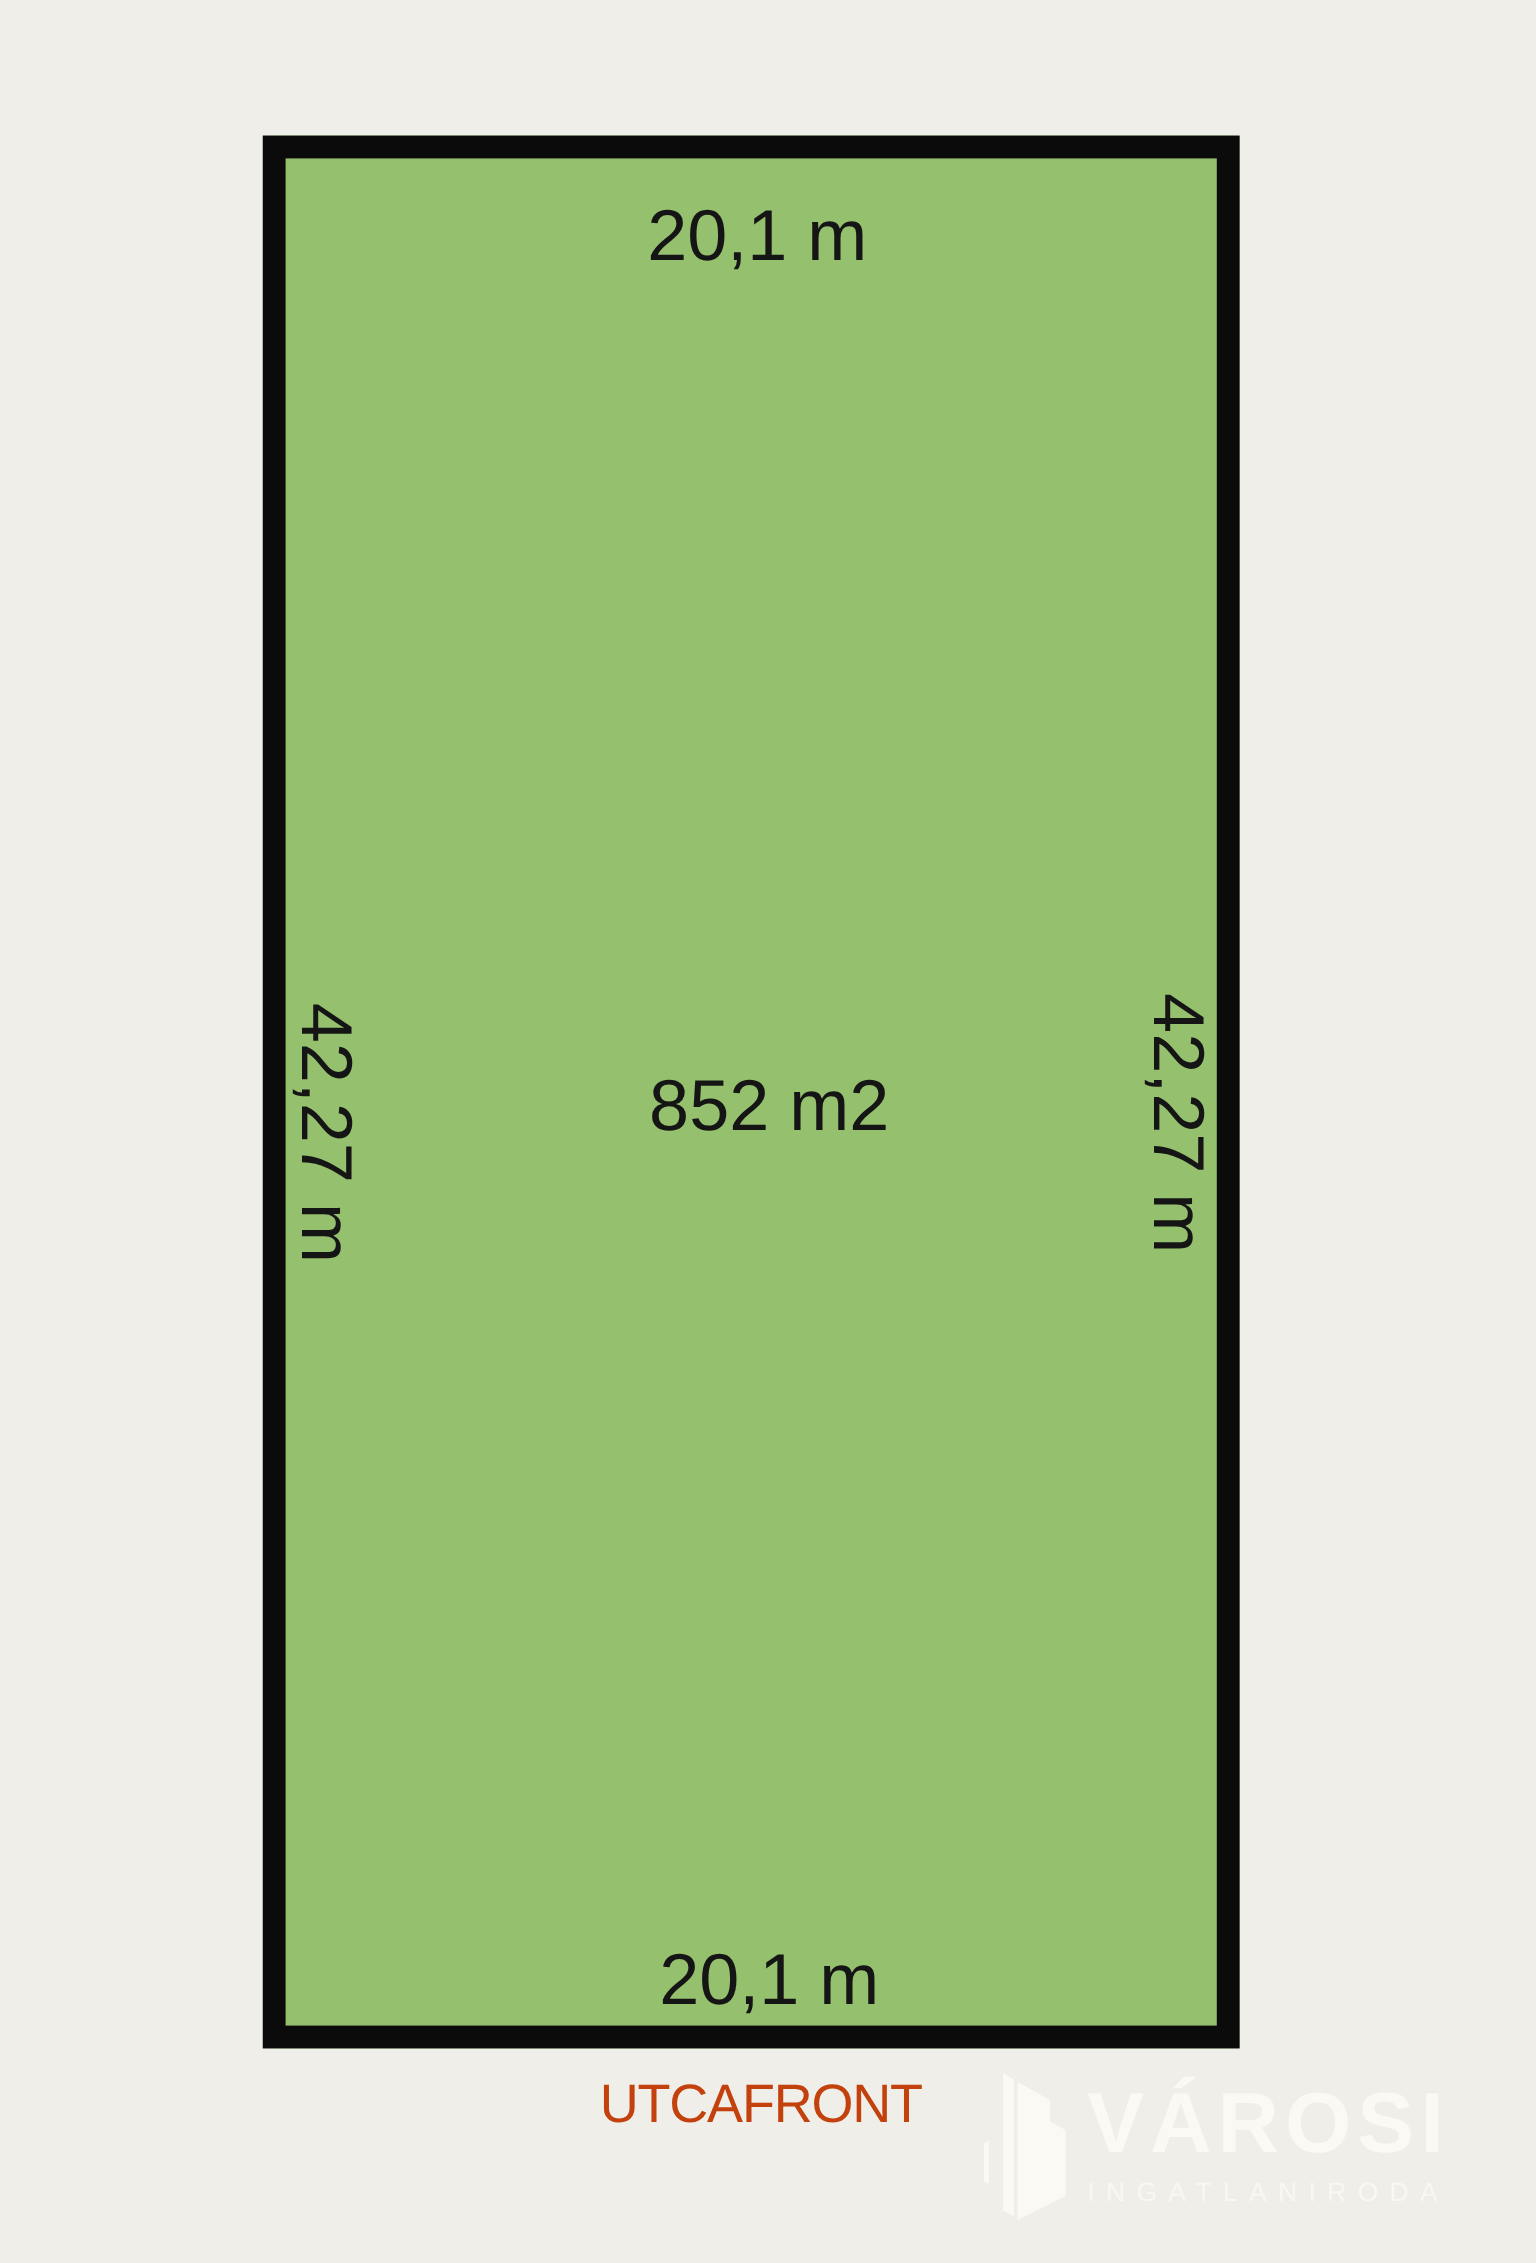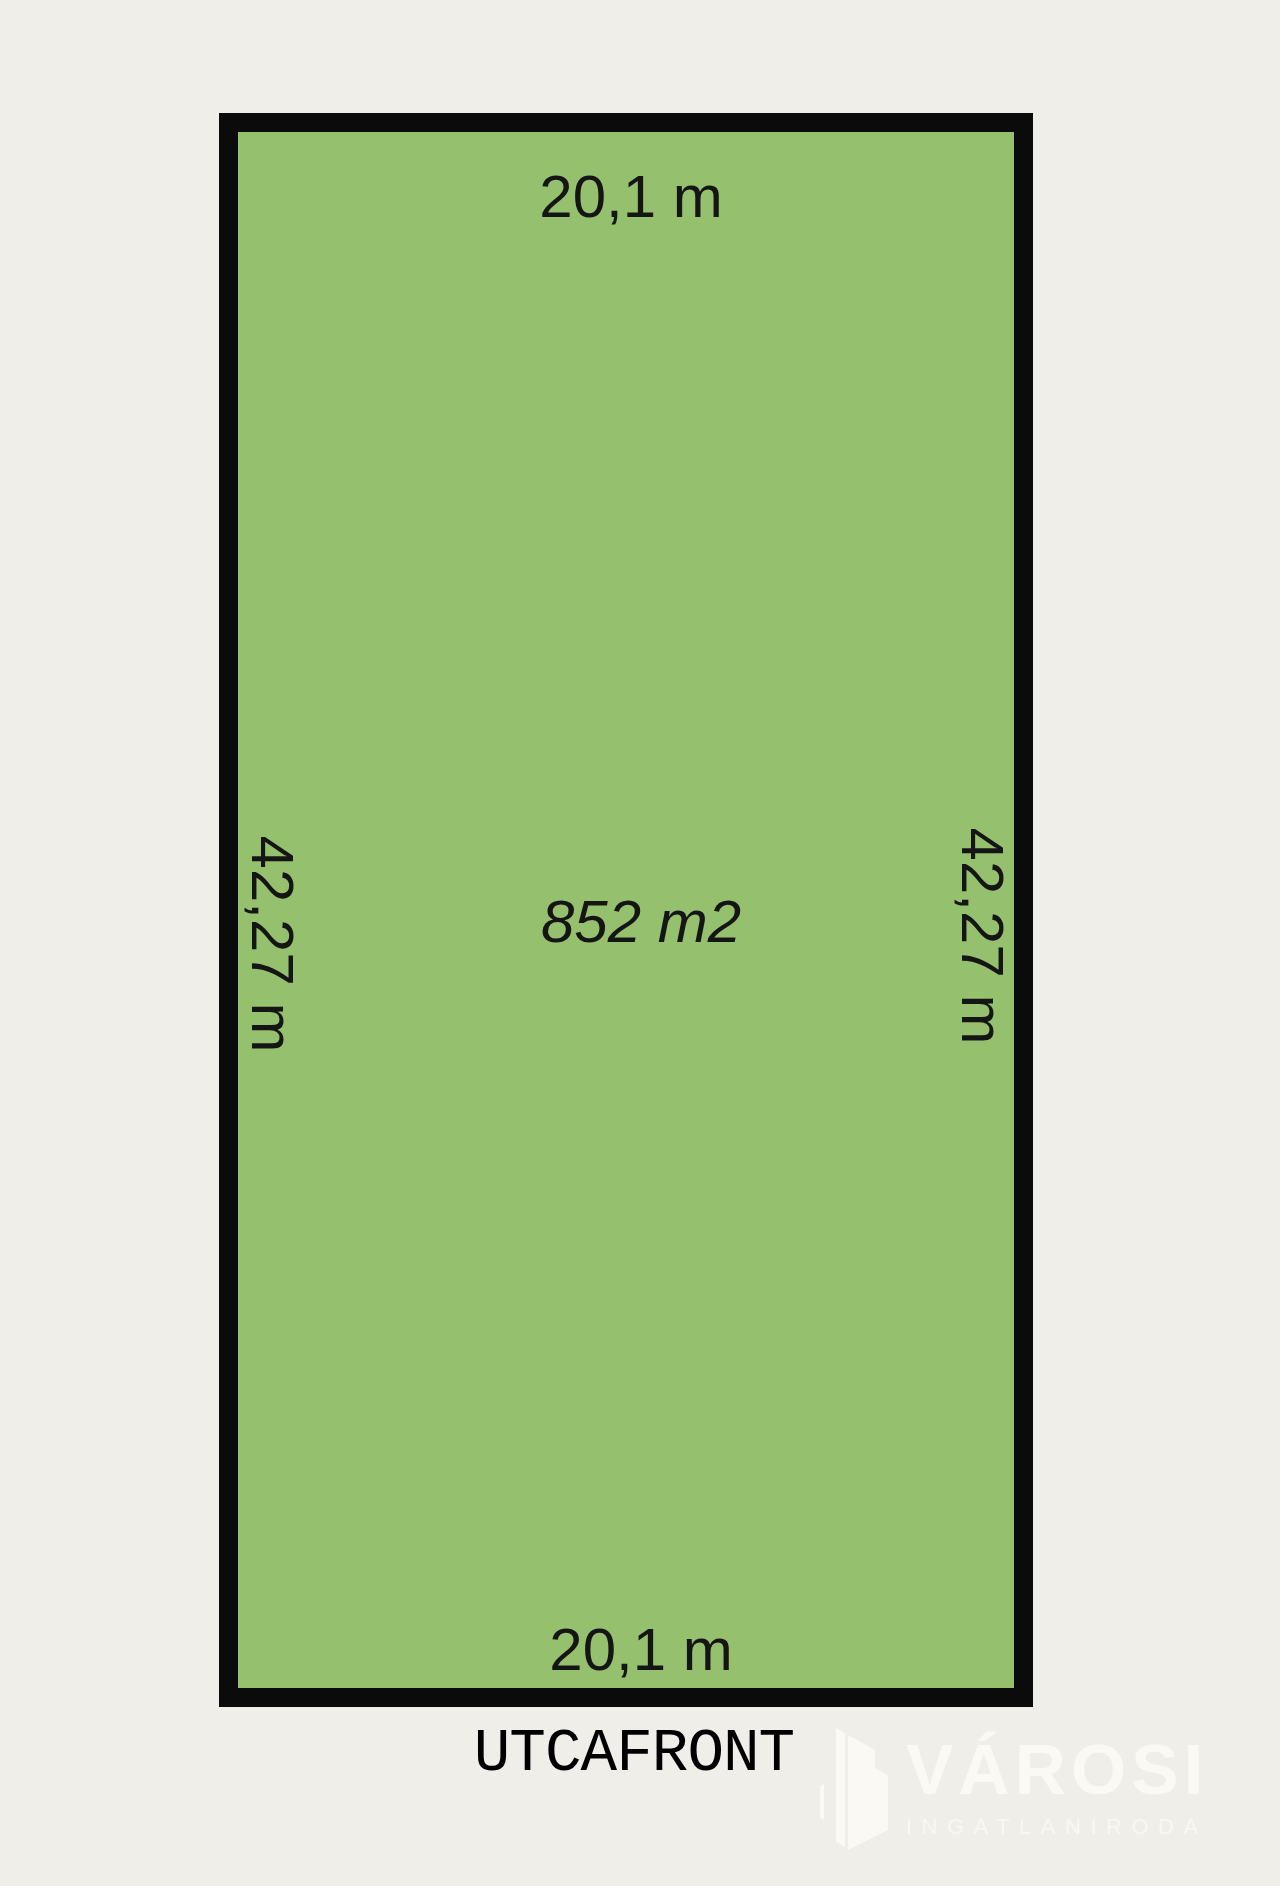--- a/index.html
+++ b/index.html
@@ -24,33 +24,32 @@
     transform: translate(-50%, -50%);
     font-size: 60px;
     color: #151515;
     white-space: nowrap;
     line-height: 1;
   }
   .dim-label.vertical {
     transform: translate(-50%, -50%) rotate(90deg);
   }
   .label-top    { left: 631px; top: 197px; }
-  .label-area   { left: 641px; top: 922px; font-style: italic; }
+  .label-area   { left: 641px; top: 922px; }
   .label-bottom { left: 641px; top: 1650px; }
   .label-left   { left: 272px; top: 944px; }
   .label-right  { left: 982px; top: 936px; }
   .street-label {
     position: absolute;
     left: 634px; top: 1753px;
     transform: translate(-50%, -50%);
-    font-size: 61px;
+    font-size: 45px;
     letter-spacing: -1px;
-    color: #000000;
+    color: #c2410c;
     white-space: nowrap;
-    font-family: Liberation Mono, monospace;
   }
   .logo {
     position: absolute;
     left: 820px; top: 1722px;
     display: flex;
     align-items: center;
     color: #FAF9F4;
   }
   .logo-icon { width: 70px; height: 130px; margin-right: 16px; }
   .logo-icon svg { display: block; width: 70px; height: 130px; fill: #FAF9F4; }

